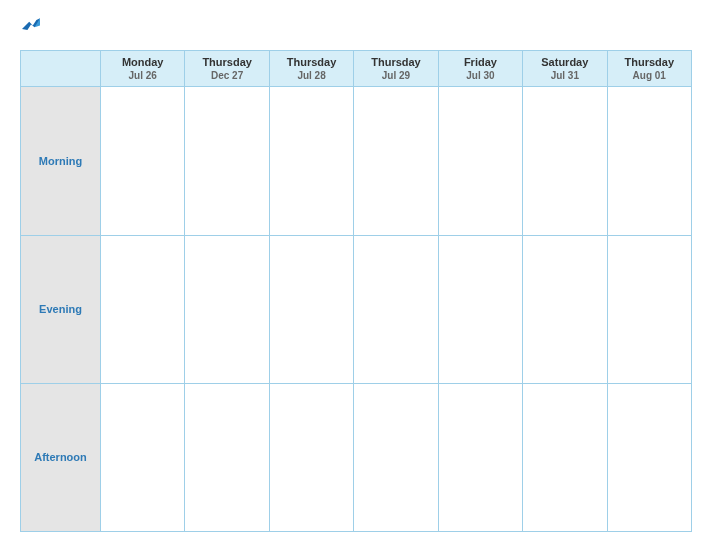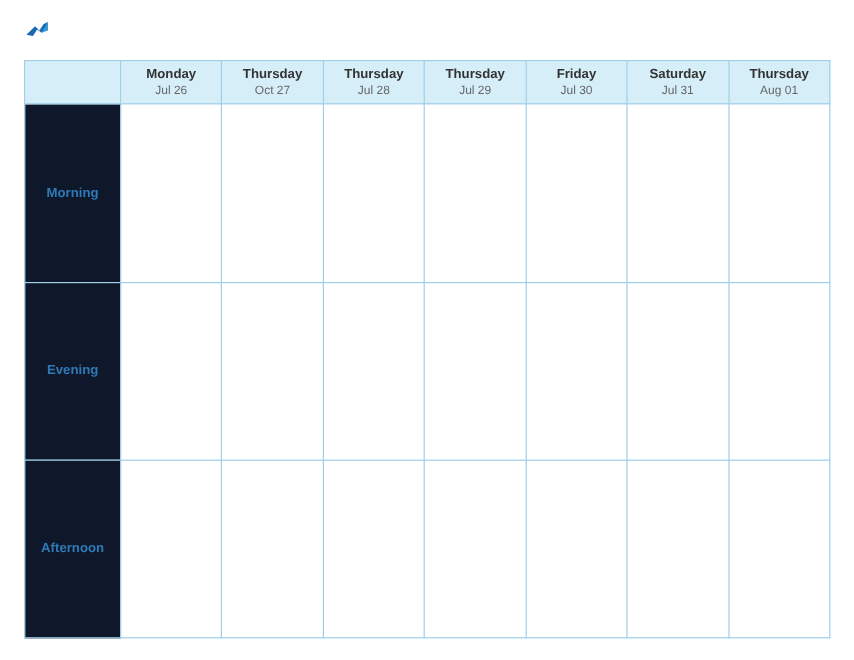--- a/index.html
+++ b/index.html
@@ -89,40 +89,40 @@
 
     .planner-table thead tr th .day-name {
       display: block;
       font-size: 11px;
       color: #333;
     }
     .planner-table thead tr th .day-date {
       display: block;
       font-size: 10px;
       color: #666;
-      font-weight: normal;
+      font-weight: bold;
     }
 
     
     .col-label {
       background: #d6eef8 !important;
       font-size: 11px !important;
       font-weight: bold !important;
       color: #333 !important;
     }
 
     
     .planner-table tbody tr td {
       background: #fff;
       height: 120px;
     }
 
     
     .planner-table tbody tr td:first-child {
-      background: #0f172a;
+      background: #e5e5e5;
       font-size: 11px;
       font-weight: bold;
       color: #2e7ab6;
       width: 80px;
     }
 
     .planner-table col:first-child {
       width: 80px;
     }
   </style>
@@ -162,21 +162,21 @@
       <th class="col-label">
         <span></span>
       </th>
 
     <th>
           <span class="day-name">Monday</span>
           <span class="day-date">Jul 26</span>
         </th>
         <th>
           <span class="day-name">Thursday</span>
-          <span class="day-date">Oct 27</span>
+          <span class="day-date">Dec 27</span>
         </th>
         <th>
           <span class="day-name">Thursday</span>
           <span class="day-date">Jul 28</span>
         </th>
         <th>
           <span class="day-name">Thursday</span>
           <span class="day-date">Jul 29</span>
         </th>
         <th>

